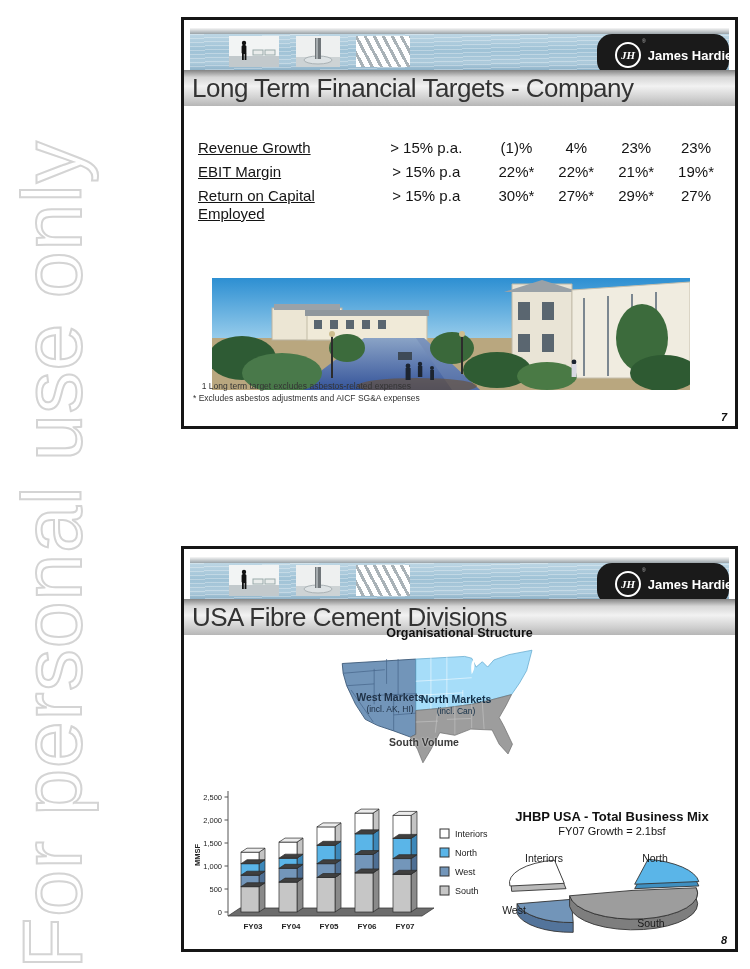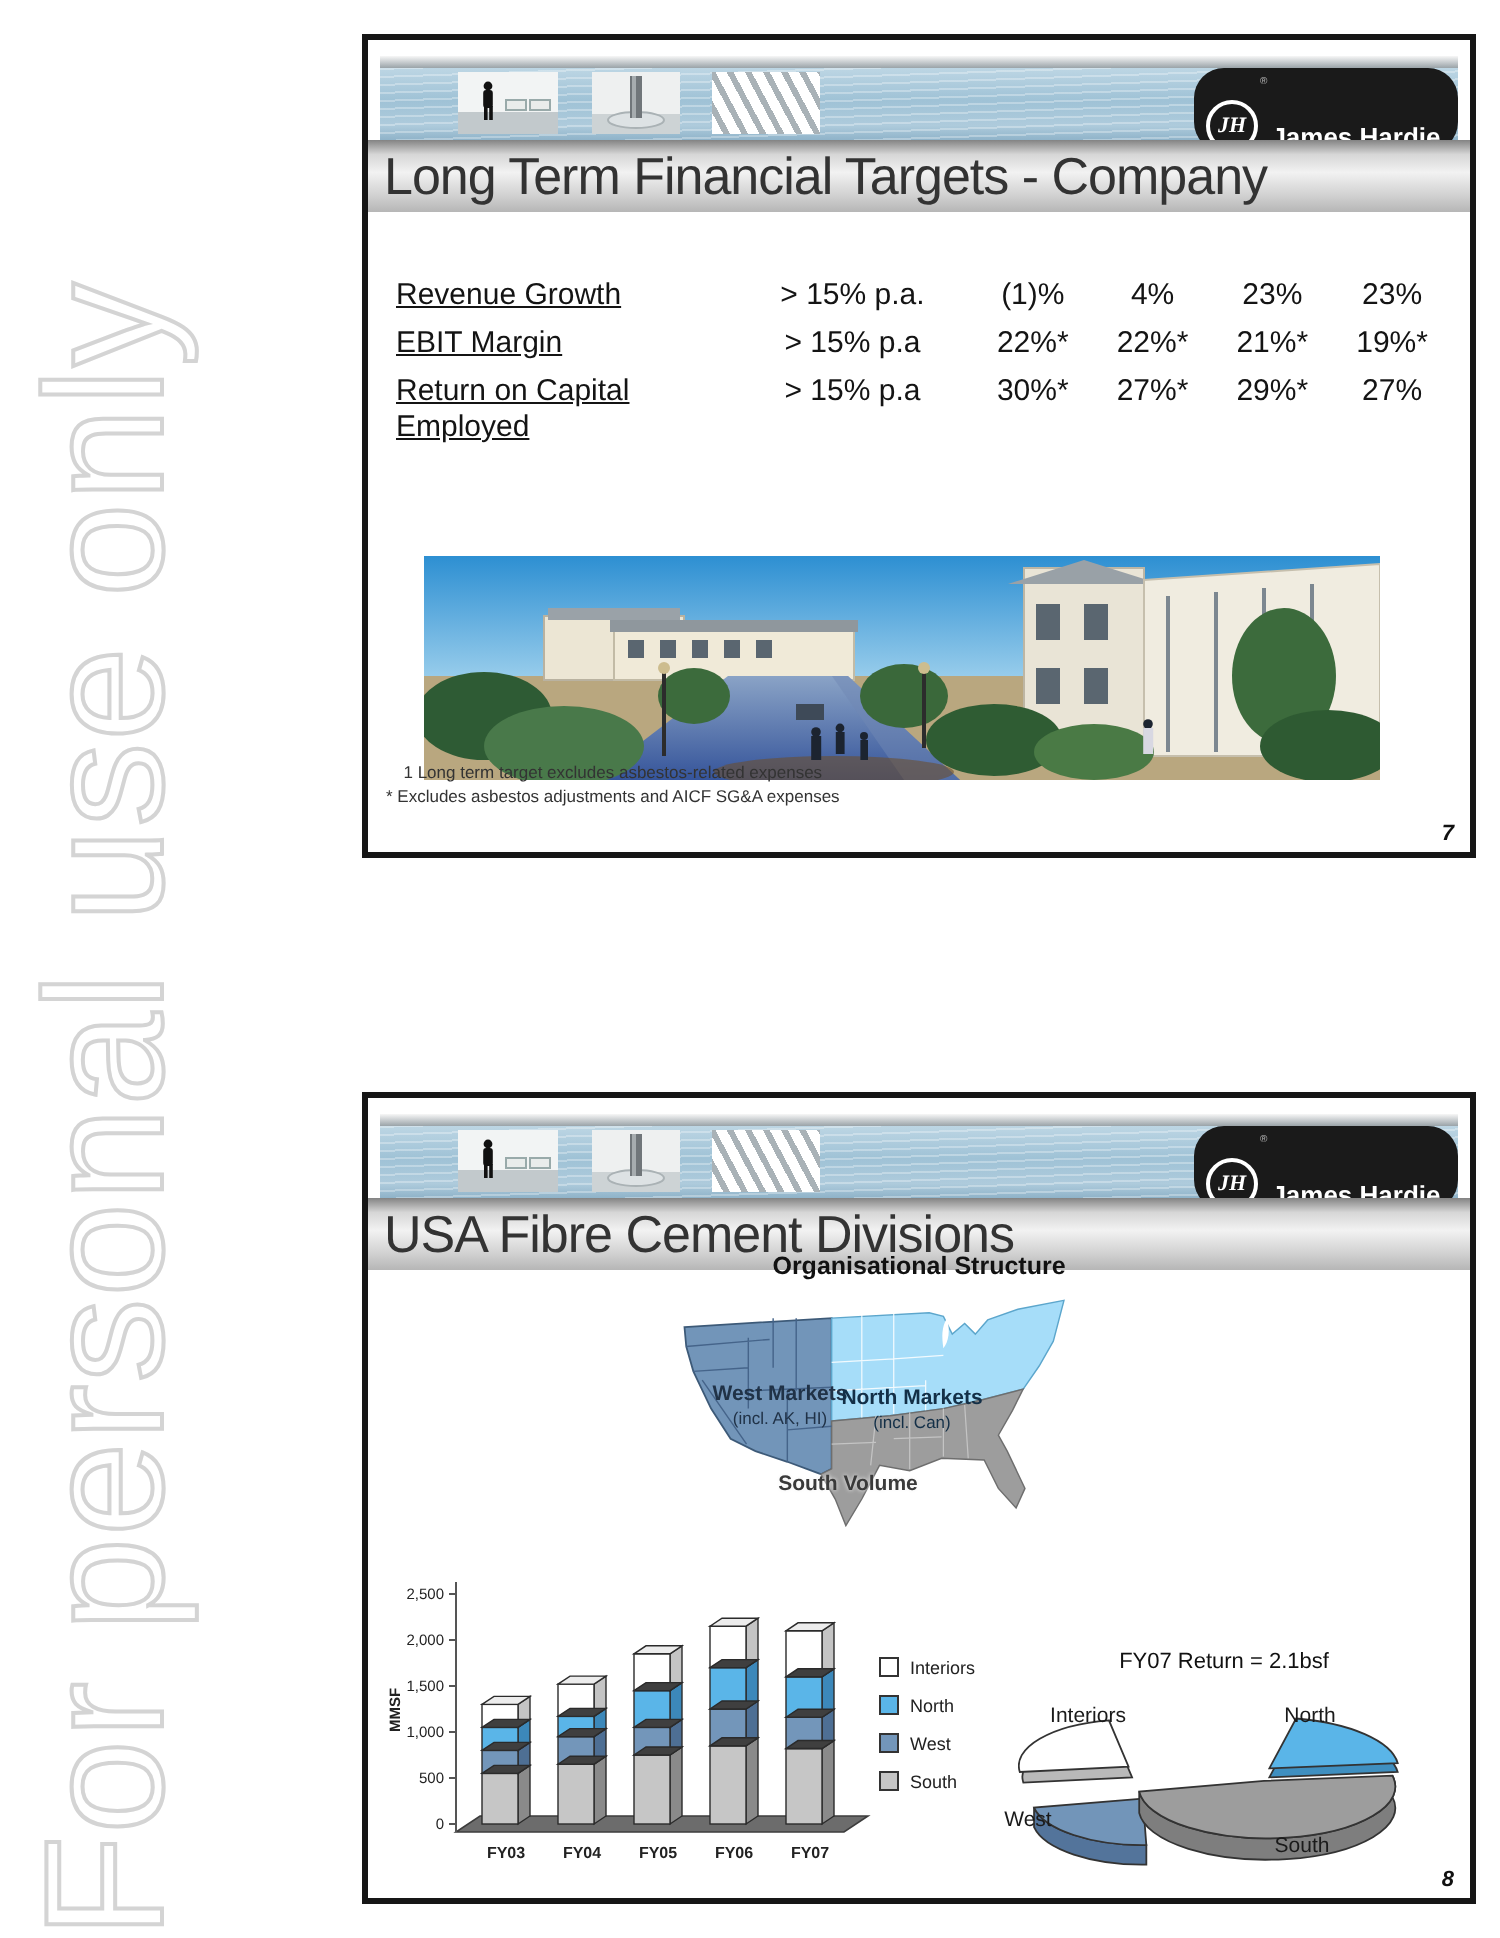--- a/index.html
+++ b/index.html
@@ -28,21 +28,21 @@
       linear-gradient(180deg,#bdd6e4 0%,#9fc2d6 45%,#aecbdc 80%,#8fb3c9 100%);
   }
   .thumb{position:absolute;top:2px;height:31px;overflow:hidden;background:#eceeee;}
   .thumb svg{display:block;}
   #t1{left:39px;width:50px;}
   #t2{left:106px;width:44px;}
   #t3{left:166px;width:54px;
     background:repeating-linear-gradient(62deg,#ffffff 0 5px,#a9b2b7 5px 8px),linear-gradient(180deg,#fff,#cfd5d8);}
   .logo-box{
     position:absolute;right:0;top:0;width:132px;height:42px;background:#1a1a1a;
-    display:flex;align-items:flex-end;box-sizing:border-box;padding-left:6px;border-radius:15px;
+    display:flex;align-items:center;box-sizing:border-box;padding-left:18px;border-radius:15px;
   }
   .logo-circle{
     width:22px;height:22px;border:2px solid #fff;border-radius:50%;
     color:#fff;display:flex;align-items:center;justify-content:center;
     font-family:"Liberation Serif",serif;font-style:italic;font-weight:bold;font-size:11px;
     flex:0 0 auto;
   }
   .logo-reg{color:#bbb;font-size:5px;align-self:flex-start;margin:4px 2px 0 1px;}
   .logo-text{color:#fff;font-weight:bold;font-size:13px;white-space:nowrap;}
   
@@ -376,21 +376,22 @@
       <rect x="252" y="46" width="9" height="9" fill="#ffffff" stroke="#333" stroke-width="1"></rect>
       <text x="267" y="54" font-size="9" text-anchor="start" fill="#222" font-family="Liberation Sans, sans-serif">Interiors</text>
       <rect x="252" y="65" width="9" height="9" fill="#5ab5e8" stroke="#333" stroke-width="1"></rect>
       <text x="267" y="73" font-size="9" text-anchor="start" fill="#222" font-family="Liberation Sans, sans-serif">North</text>
       <rect x="252" y="84" width="9" height="9" fill="#7396ba" stroke="#333" stroke-width="1"></rect>
       <text x="267" y="92" font-size="9" text-anchor="start" fill="#222" font-family="Liberation Sans, sans-serif">West</text>
       <rect x="252" y="103" width="9" height="9" fill="#c6c6c6" stroke="#333" stroke-width="1"></rect>
       <text x="267" y="111" font-size="9" text-anchor="start" fill="#222" font-family="Liberation Sans, sans-serif">South</text>
     </svg>
 
-  <div class="pie-subtitle">FY07 Return = 2.1bsf</div>
+  <div class="pie-title">JHBP USA - Total Business Mix</div>
+  <div class="pie-subtitle">FY07 Growth = 2.1bsf</div>
   <svg class="pie-svg" viewBox="0 0 230 103">
     <path d="M64,50 L53,24 A62,26 0 0 0 3,53 Z" fill="#b9b9b9" stroke="#333" stroke-width="1"></path>
     <path d="M62,44 L51,18 A62,26 0 0 0 1,47 Z" fill="#ffffff" stroke="#333" stroke-width="1"></path>
     <path d="M9,67 A62,26 0 0 0 72,88 L72,99 A62,26 0 0 1 9,78 Z" fill="#53749b" stroke="#333" stroke-width="1"></path>
     <path d="M70,62 L9,67 A62,26 0 0 0 72,88 Z" fill="#7295b9" stroke="#333" stroke-width="1"></path>
     <path d="M210,49 A72,29 0 1 1 68,58 L68,70 A72,29 0 1 0 210,61 Z" fill="#7e7e7e" stroke="#333" stroke-width="1"></path>
     <path d="M138,52 L210,49 A72,29 0 1 1 68,58 Z" fill="#9d9d9d" stroke="#333" stroke-width="1"></path>
     <path d="M138,52 L153,24 A72,29 0 0 1 210,49 Z" fill="#3f8fc0" stroke="#333" stroke-width="1" transform="translate(3,-2)"></path>
     <path d="M138,52 L153,24 A72,29 0 0 1 210,49 Z" fill="#5ab5e8" stroke="#333" stroke-width="1" transform="translate(3,-7)"></path>
   </svg>

